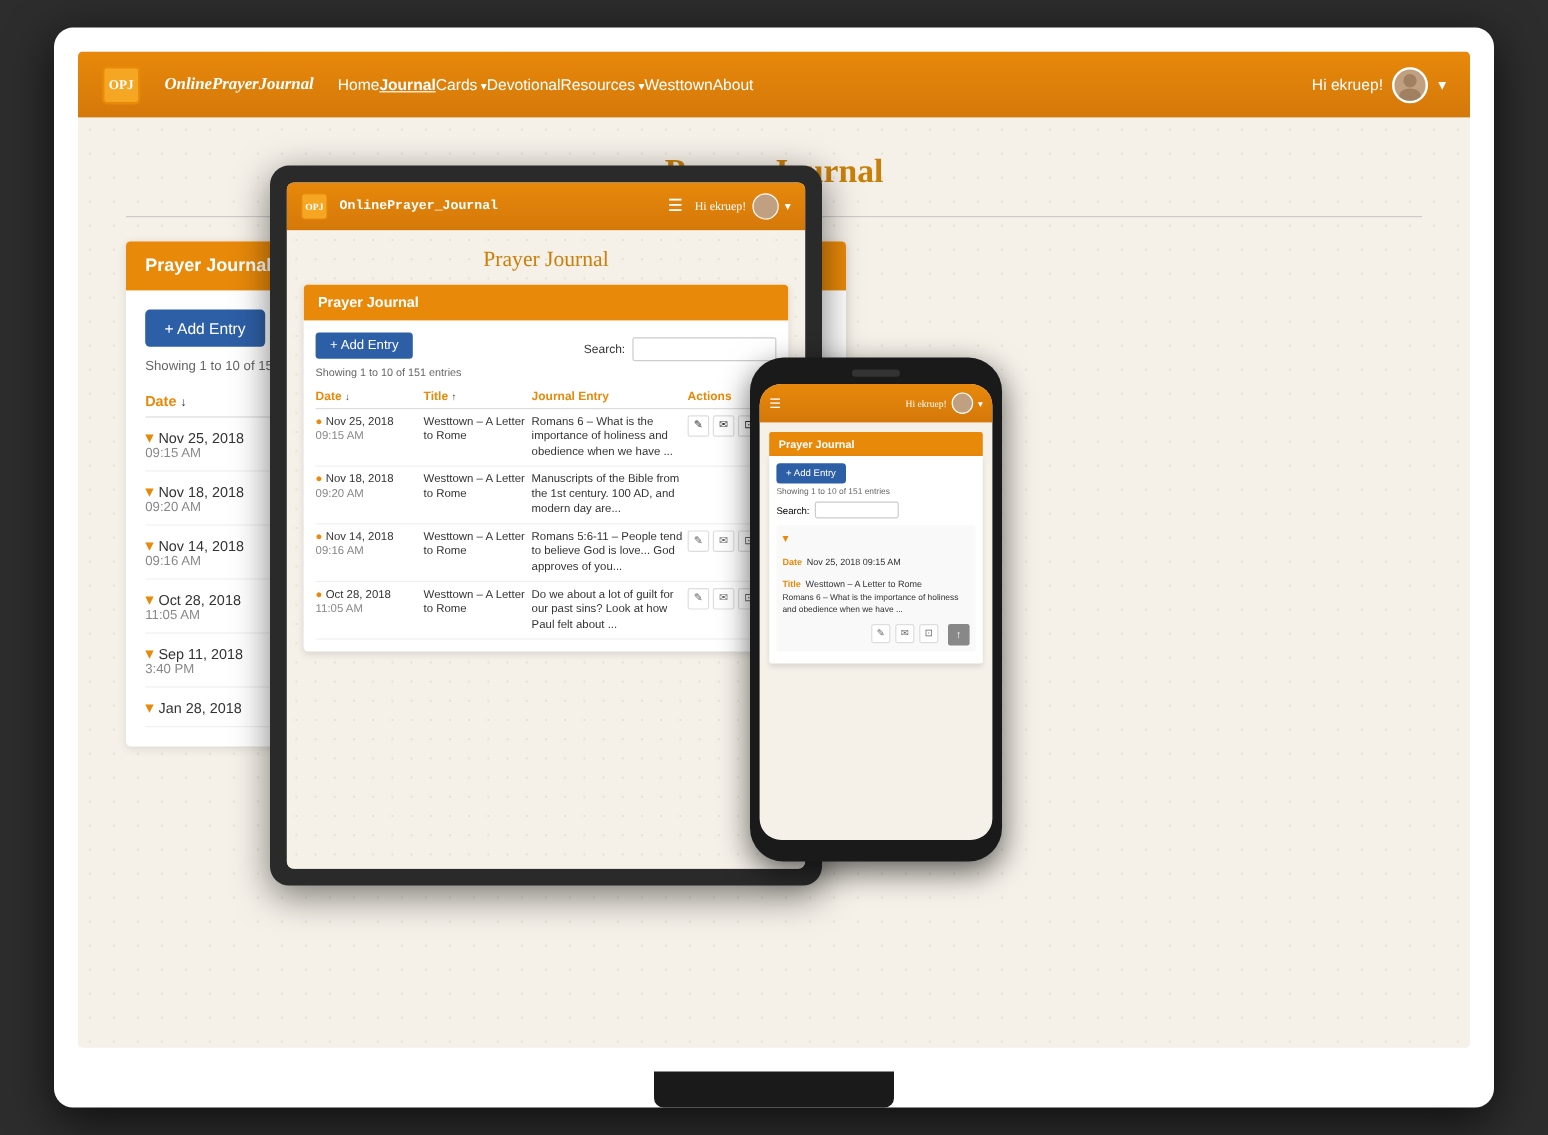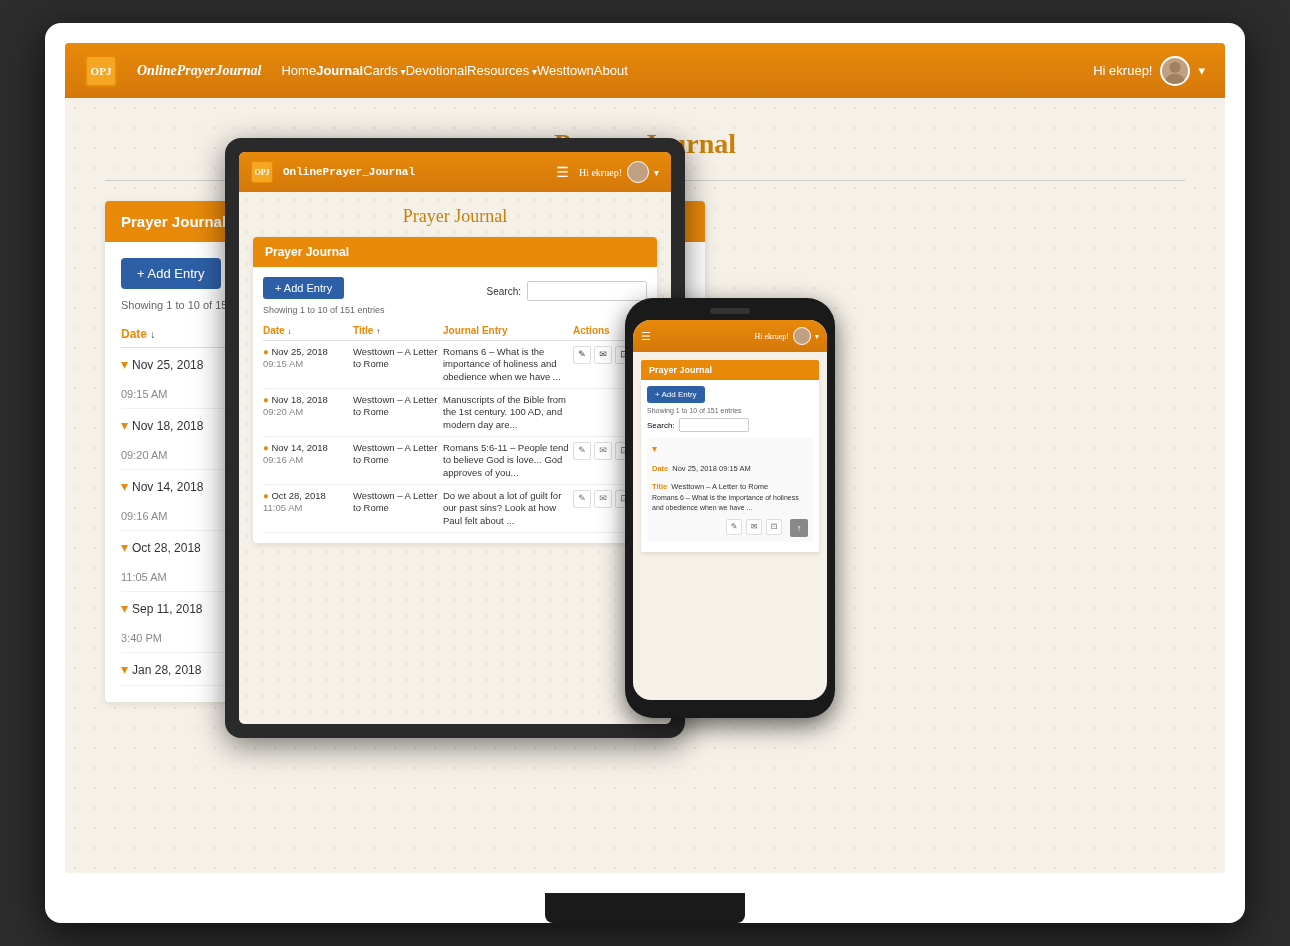--- a/index.html
+++ b/index.html
@@ -83,20 +83,21 @@
     .nav-link {
       color: #fff;
       font-size: 13px;
       font-family: Arial, sans-serif;
       cursor: pointer;
       text-decoration: none;
       white-space: nowrap;
     }
     .nav-link.active {
       font-weight: bold;
+      text-decoration: underline;
     }
     .nav-link.has-arrow::after {
       content: ' ▾';
       font-size: 10px;
     }
     .nav-right {
       display: flex;
       align-items: center;
       gap: 8px;
       color: #fff;
@@ -199,21 +200,20 @@
       align-items: start;
     }
     .td {
       font-size: 12px;
       font-family: Arial, sans-serif;
       color: #333;
     }
     .date-cell {
       display: flex;
       flex-direction: column;
-      gap: 16px;
     }
     .date-main {
       color: #333;
       font-size: 12px;
     }
     .date-time {
       color: #888;
       font-size: 11px;
     }
     .row-indicator {

